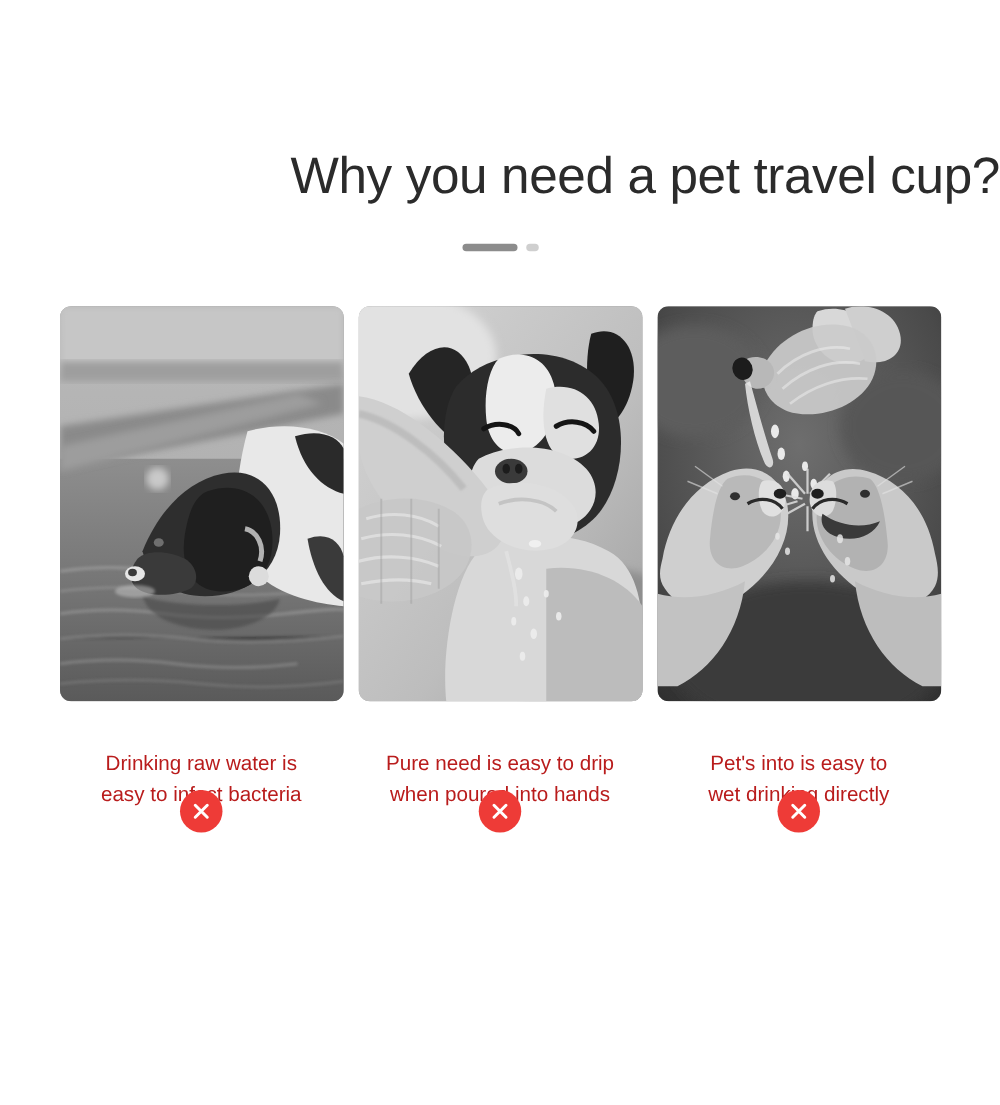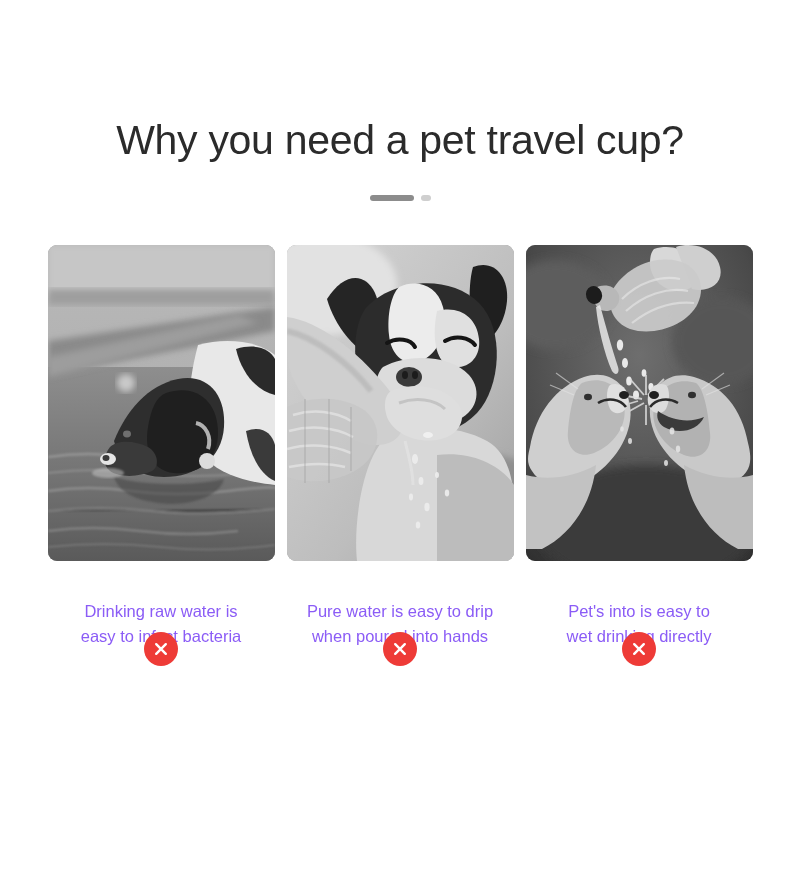--- a/index.html
+++ b/index.html
@@ -29,20 +29,21 @@
   }
 
   .page-title {
     margin: 0;
     font-size: 41px;
     font-weight: 400;
     letter-spacing: -0.3px;
     color: #2b2b2b;
     line-height: 1.1;
     font-family: "Liberation Sans", sans-serif;
+    text-align: right;
   }
 
   .divider {
     display: flex;
     align-items: center;
     justify-content: center;
     gap: 7px;
     margin-top: 31px;
     height: 7px;
   }
@@ -116,21 +117,21 @@
     height: 16px;
     display: block;
   }
 
   .card-caption {
     margin: 0;
     padding-top: 38px;
     text-align: center;
     font-size: 16.5px;
     line-height: 1.5;
-    color: #8b5cf6;
+    color: #b91c1c;
     font-weight: 400;
   }
   .card-caption .cap-line {
     display: block;
   }
 </style>
 </head>
 <body>
 
 <div class="page">
@@ -285,21 +286,21 @@
           </g>
           <path d="M118 196 C122 212 126 226 126 240" stroke="#e6e6e6" stroke-width="3" fill="none" opacity="0.6"></path>
         </svg>
       </div>
       <div class="x-badge">
         <svg viewBox="0 0 16 16">
           <path d="M3.2 3.2 L12.8 12.8 M12.8 3.2 L3.2 12.8" stroke="#ffffff" stroke-width="2.4" stroke-linecap="round"></path>
         </svg>
       </div>
       <p class="card-caption">
-        <span class="cap-line">Pure water is easy to drip</span>
+        <span class="cap-line">Pure need is easy to drip</span>
         <span class="cap-line">when poured into hands</span>
       </p>
     </div>
 
     <div class="card">
       <div class="card-photo">
         <svg viewBox="0 0 227 316" preserveAspectRatio="xMidYMid slice">
           <defs>
             <radialGradient id="bg3" cx="50%" cy="35%" r="80%">
               <stop offset="0%" stop-color="#6e6e6e"></stop>

